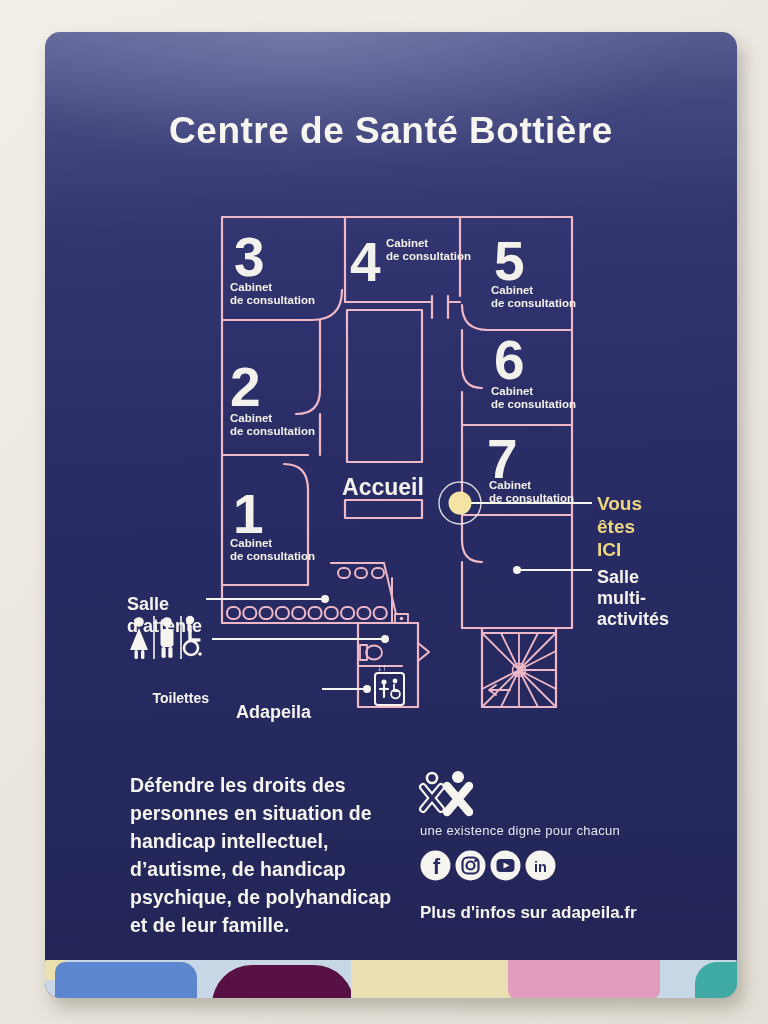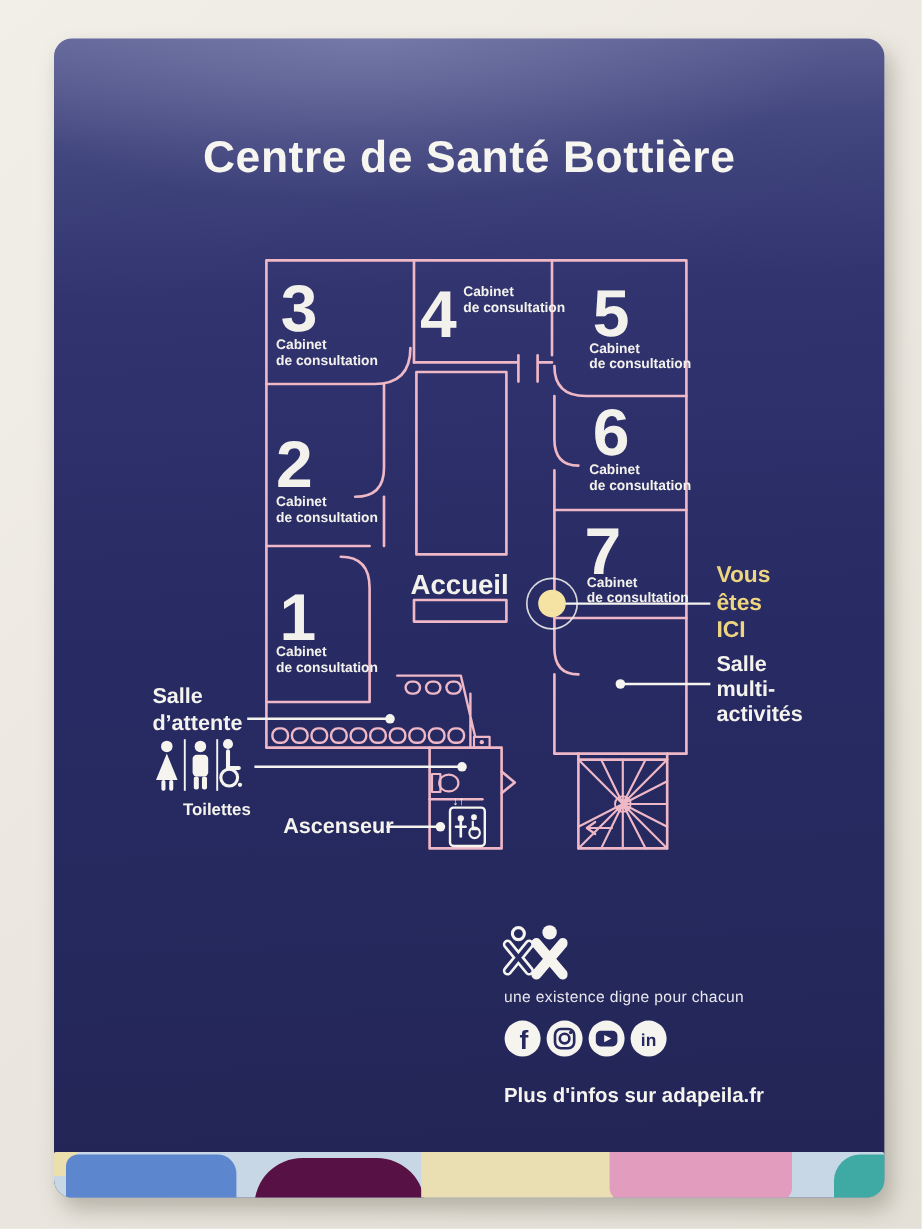--- a/index.html
+++ b/index.html
@@ -8,21 +8,21 @@
        background:linear-gradient(140deg,#f2efe9 0%,#ece8e1 45%,#e4e0d7 100%);}
   .stage{position:relative;width:768px;height:828px;}
   .abs{position:absolute;}
   .panel{left:45px;top:32px;width:692px;height:966px;border-radius:15px;
          background:linear-gradient(178deg,#5e6296 0%,#43477f 9%,#31346f 22%,#2a2d66 42%,#272a61 62%,#25285b 80%,#232456 100%);
          box-shadow:6px 10px 18px rgba(90,85,70,.35);}
   .panel-sheen{left:45px;top:32px;width:692px;height:400px;border-radius:15px 15px 0 0;
          background:radial-gradient(90% 55% at 38% 0%,rgba(175,180,215,.30),rgba(175,180,215,0) 62%);pointer-events:none;}
   .title{left:45px;top:110px;width:692px;text-align:center;color:#f7f5f0;
          font-size:37px;font-weight:bold;letter-spacing:.5px;}
-  .wlabel{color:#f5f3ee;font-weight:bold;}
+  .wlabel{color:#f5f3ee;font-weight:bold;margin-top:24px;}
   .lh0{line-height:22px;font-size:18px;}
   .lh1{line-height:23px;font-size:19px;}
   .lh2{line-height:21px;font-size:18px;}
   .yellow{color:#eed680;}
   .small{font-size:14px;}
   .mission{left:130px;top:771px;width:290px;color:#f6f4ef;font-weight:bold;
            font-size:19.5px;line-height:28px;}
   .brandname{left:474px;top:789px;color:#f6f4ef;font-size:29px;font-weight:bold;letter-spacing:.3px;}
   .tagline{left:420px;top:823px;color:#e9e7ee;font-size:13px;letter-spacing:.3px;text-align:right;}
   .moreinfo{left:420px;top:903px;color:#f6f4ef;font-size:17px;font-weight:bold;}
@@ -198,22 +198,30 @@
   <div class="abs wlabel lh2" style="left:597px;top:543px">
     <div>Salle</div>
     <div>multi-</div>
     <div>activités</div>
   </div>
   <div class="abs wlabel lh0" style="left:127px;top:569px">
     <div>Salle</div>
     <div>d’attente</div>
   </div>
   <div class="abs wlabel small" style="left:125px;top:666px;width:84px;text-align:right">Toilettes</div>
-  <div class="abs wlabel" style="left:236px;top:678px;font-size:18px">Ascenseur</div>
-
+  <div class="abs wlabel" style="left:236px;top:678px;font-size:18px">Adapeila</div>
+
+  <div class="abs mission">
+    <div>Défendre les droits des</div>
+    <div>personnes en situation de</div>
+    <div>handicap intellectuel,</div>
+    <div>d’autisme, de handicap</div>
+    <div>psychique, de polyhandicap</div>
+    <div>et de leur famille.</div>
+  </div>
 
   <svg class="abs" style="left:417px;top:770px" width="56" height="50" viewBox="0 0 56 50">
     <g stroke-linecap="round">
       <path d="M6,17 L24,39 M24,17 L6,39" stroke="#f6f4ef" stroke-width="8"></path>
       <path d="M6,17 L24,39 M24,17 L6,39" stroke="#272a60" stroke-width="3.6"></path>
       <circle cx="15" cy="8" r="5" fill="none" stroke="#f6f4ef" stroke-width="2.6"></circle>
       <path d="M30,16 L52,42 M52,16 L30,42" stroke="#f6f4ef" stroke-width="8.5"></path>
       <circle cx="41" cy="7" r="6" fill="#f6f4ef"></circle>
     </g>
   </svg>

